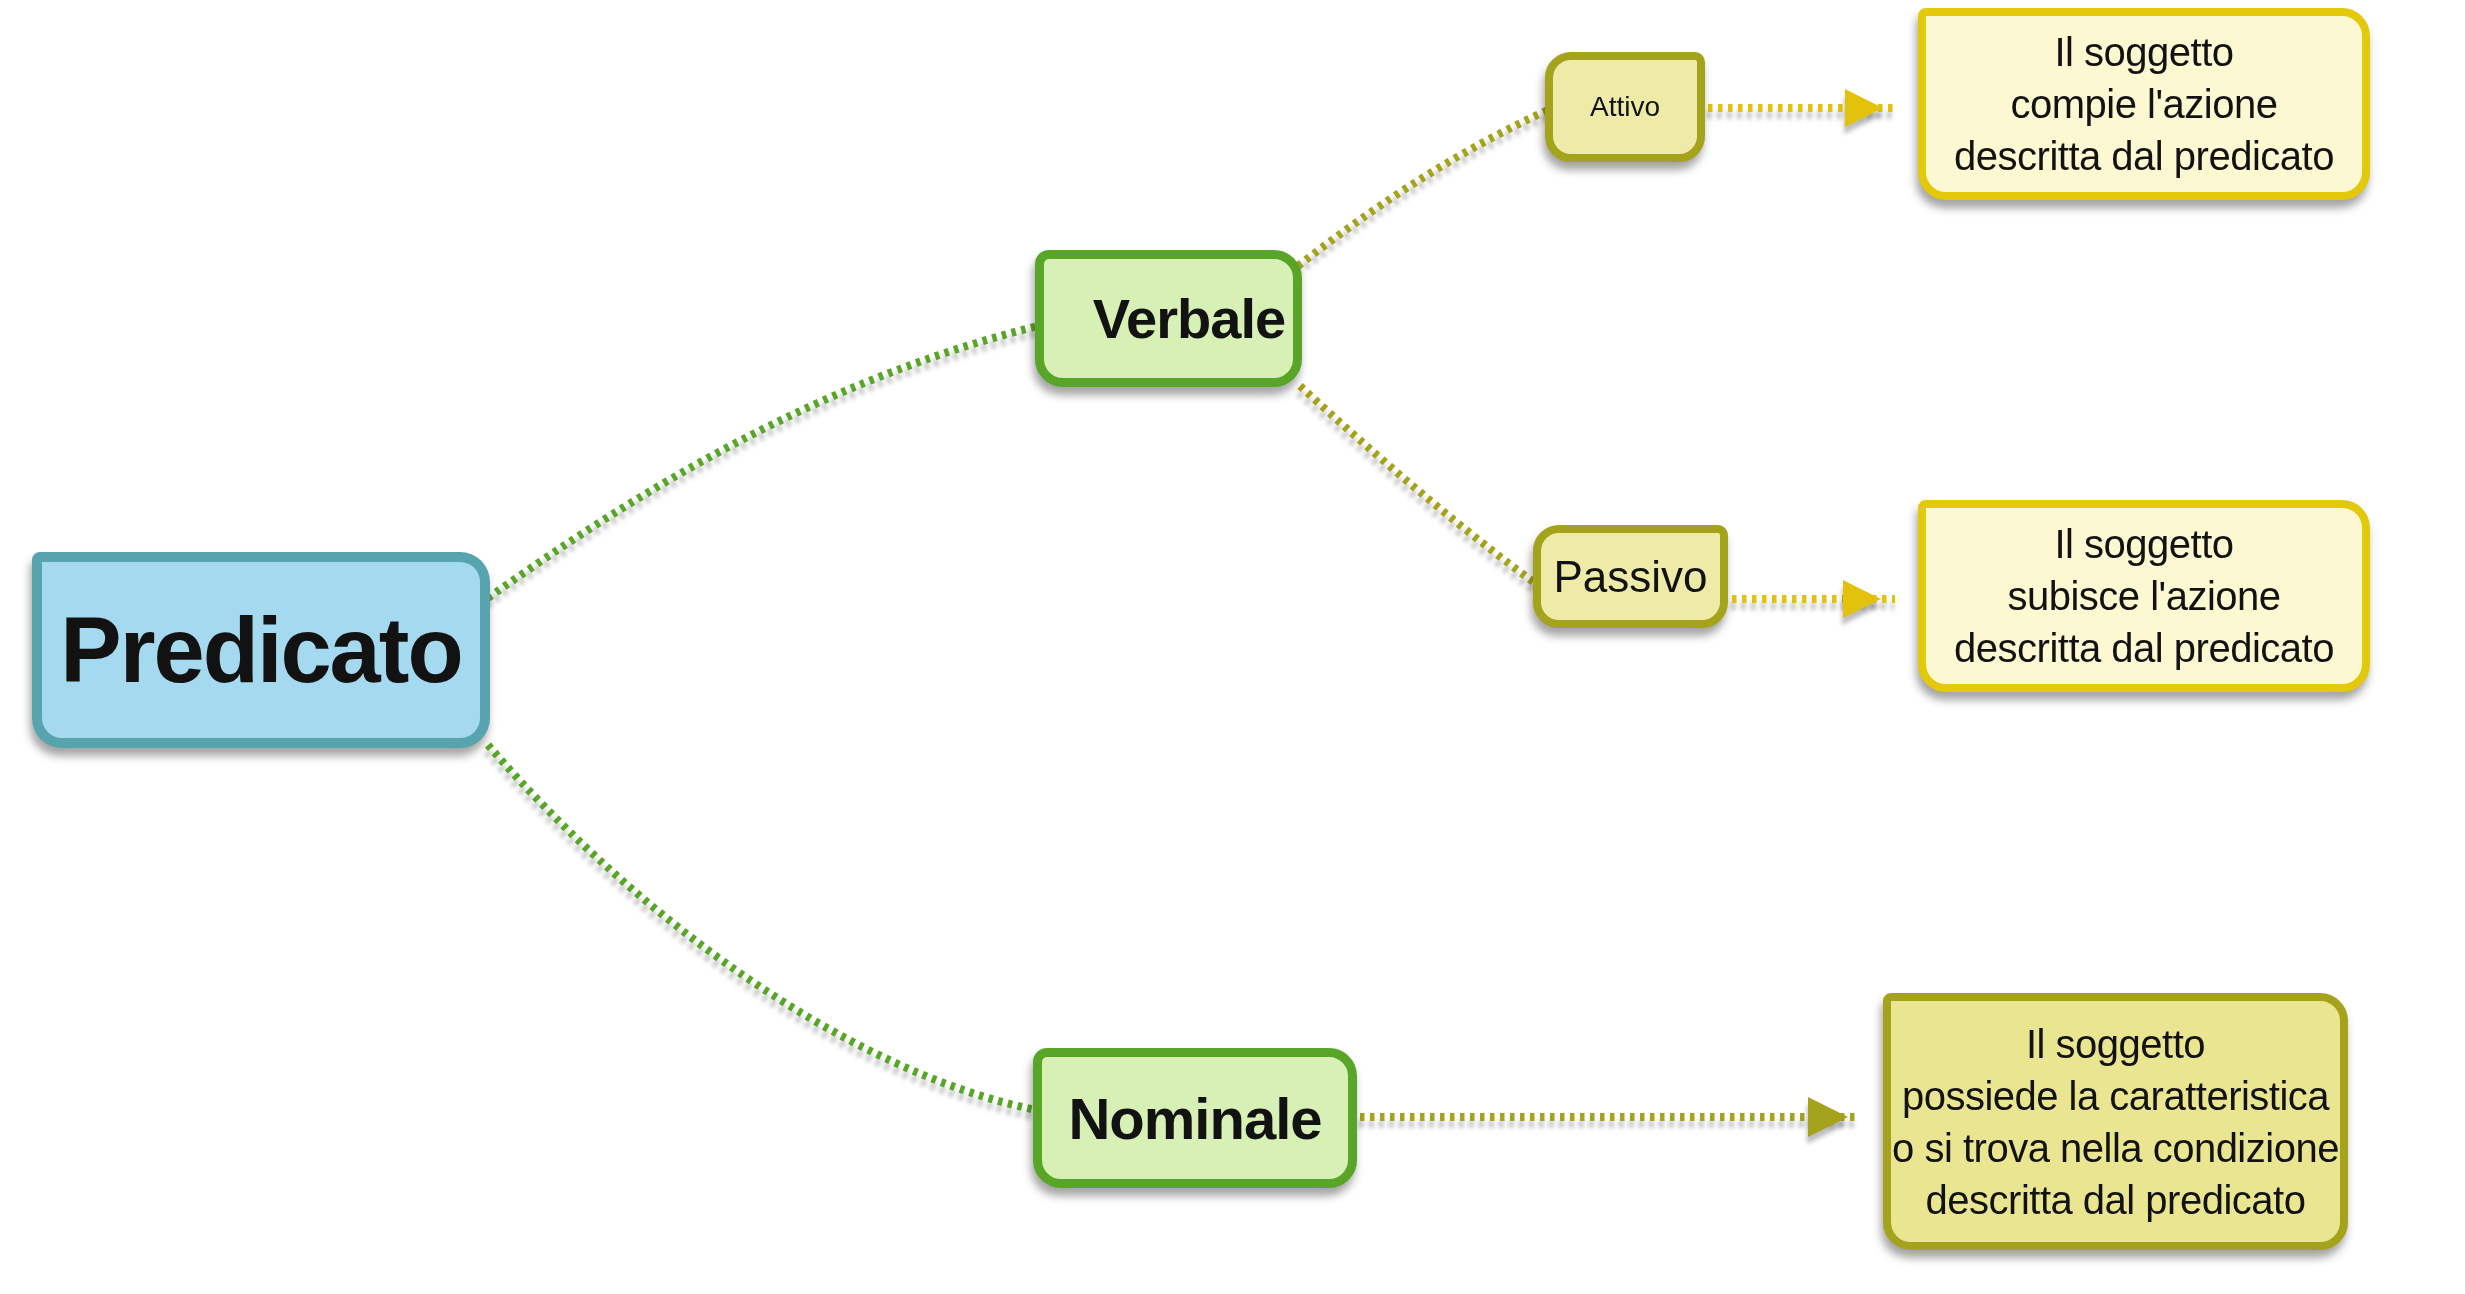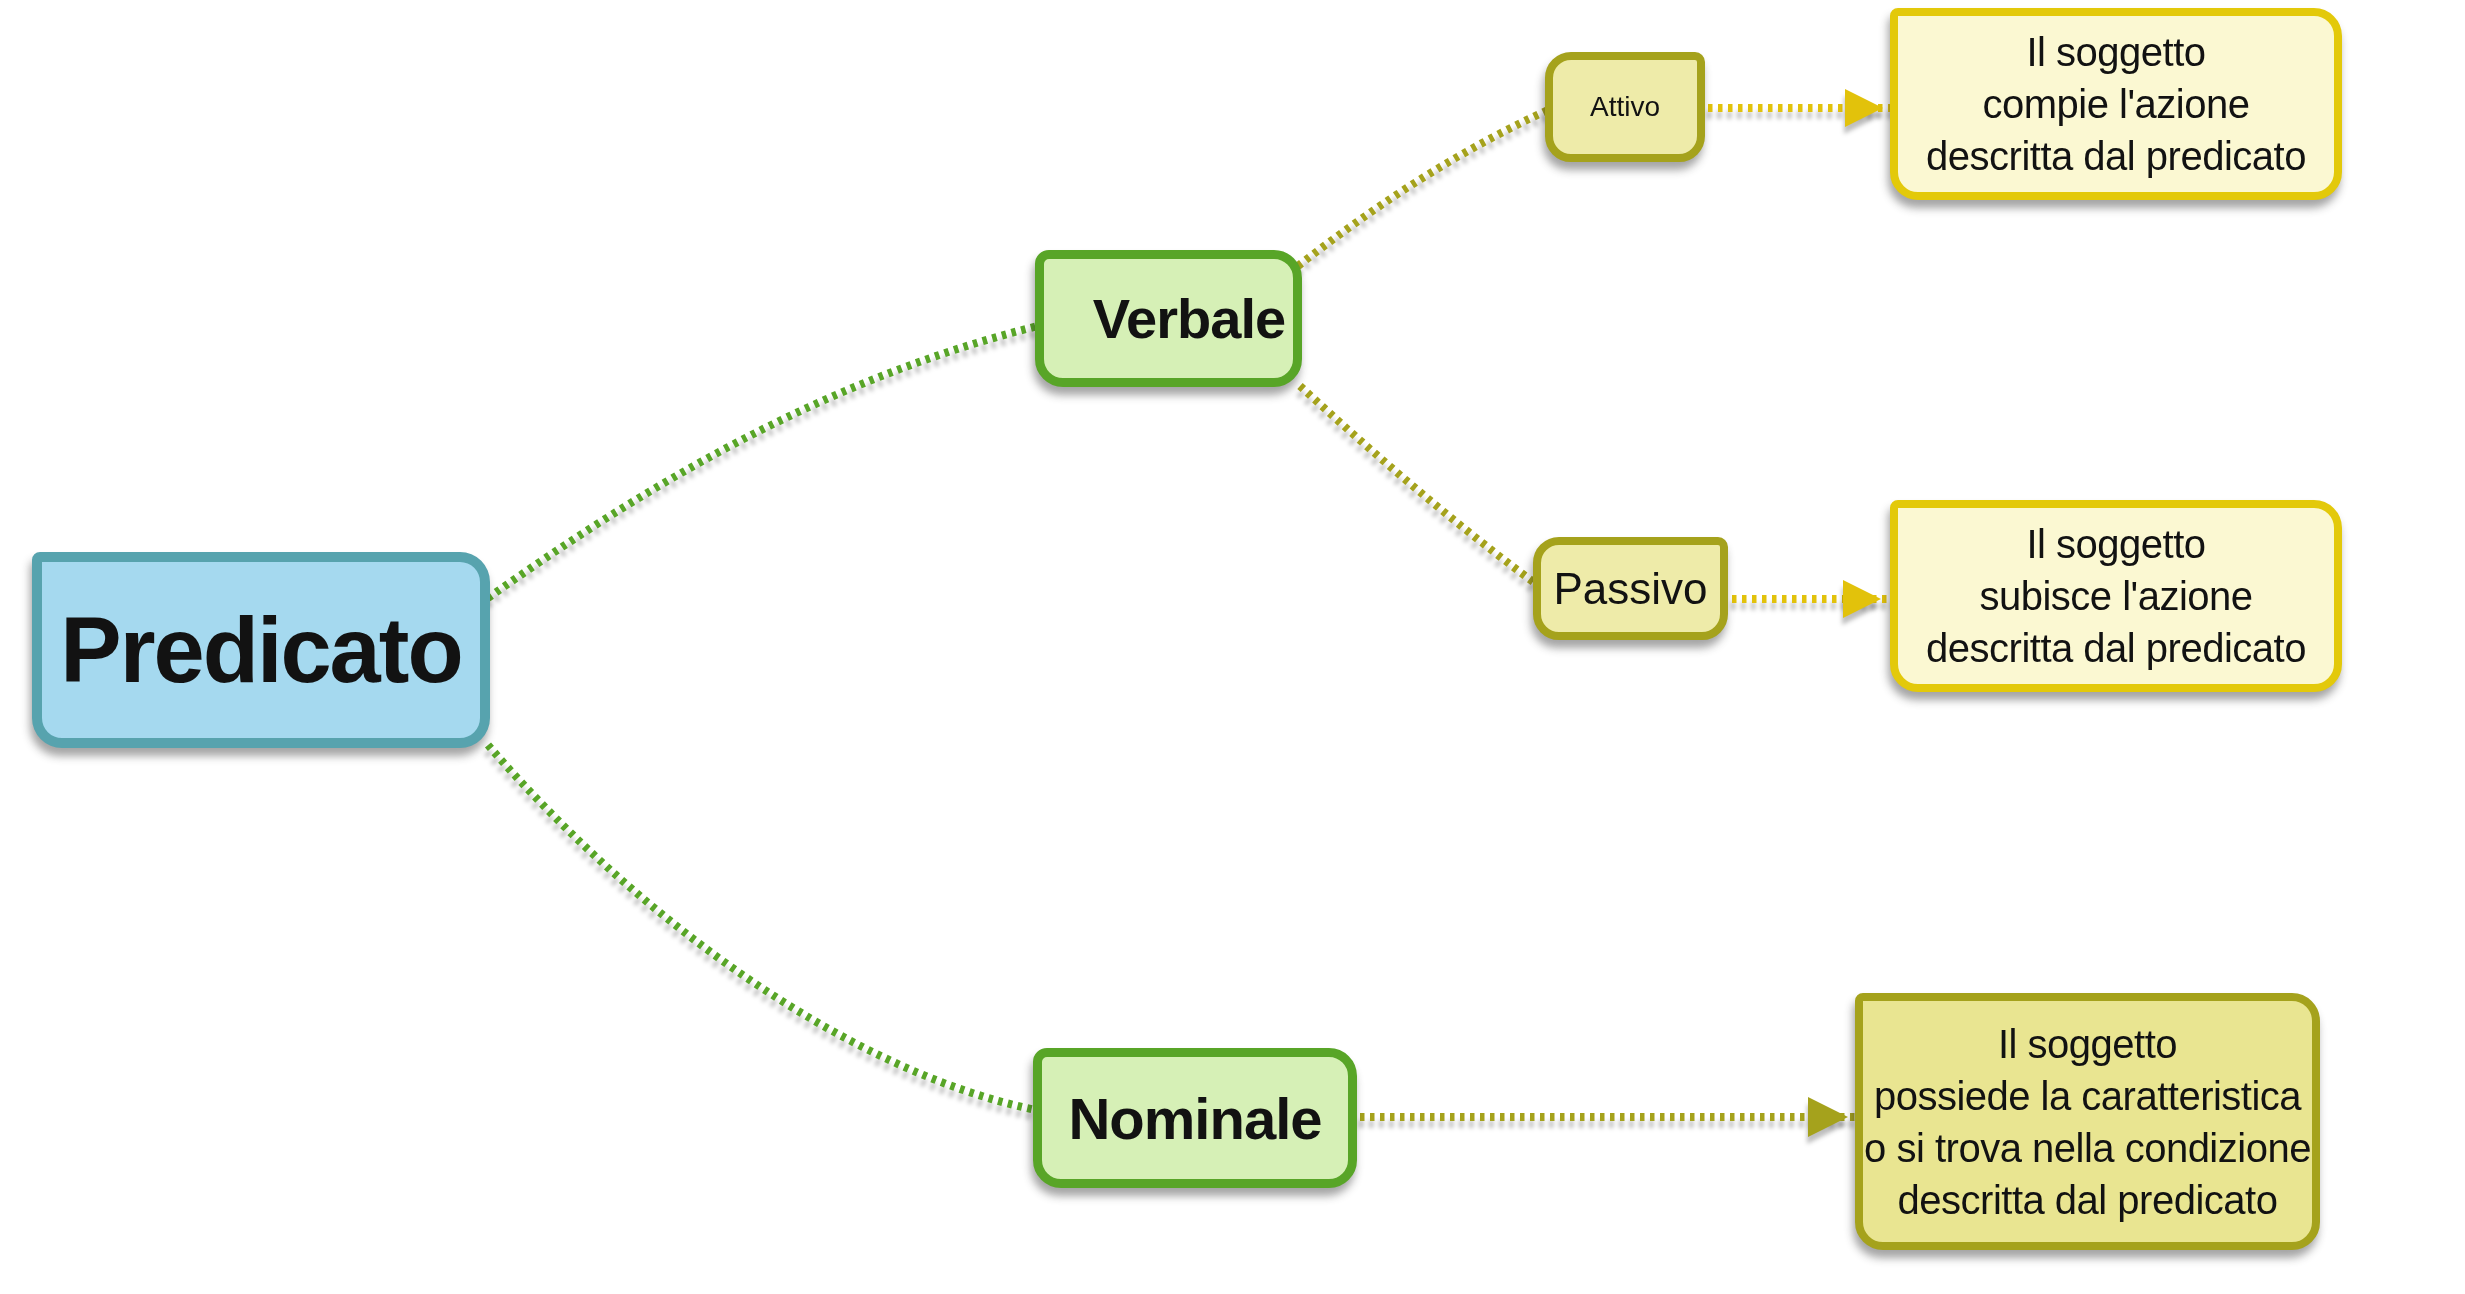--- a/index.html
+++ b/index.html
@@ -55,26 +55,26 @@
     border-radius:14px 28px 28px 28px;
     font-size:58px; letter-spacing:-1px;
   }
   #node-attivo {
     left:1545px; top:52px; width:160px; height:110px;
     background:var(--olive-fill); border:8px solid var(--olive-border);
     border-radius:26px 10px 26px 26px;
     font-size:28px; font-weight:normal;
   }
   #node-passivo {
-    left:1533px; top:537px; width:195px; height:103px;
+    left:1533px; top:525px; width:195px; height:103px;
     background:var(--olive-fill); border:8px solid var(--olive-border);
     border-radius:26px 10px 26px 26px;
     font-size:44px; font-weight:normal;
   }
-  .note { font-size:40px; line-height:52px; letter-spacing:-0.5px; }
+  .note { font-size:40px; line-height:52px; letter-spacing:-0.5px;margin-left:28px; }
   .note-text { white-space:pre-line; }
   #note-attivo {
     left:1890px; top:8px; width:452px; height:192px;
     background:var(--note-yellow-fill); border:8px solid var(--note-yellow-border);
     border-radius:8px 28px 28px 28px;
   }
   #note-passivo {
     left:1890px; top:500px; width:452px; height:192px;
     background:var(--note-yellow-fill); border:8px solid var(--note-yellow-border);
     border-radius:8px 28px 28px 28px;

